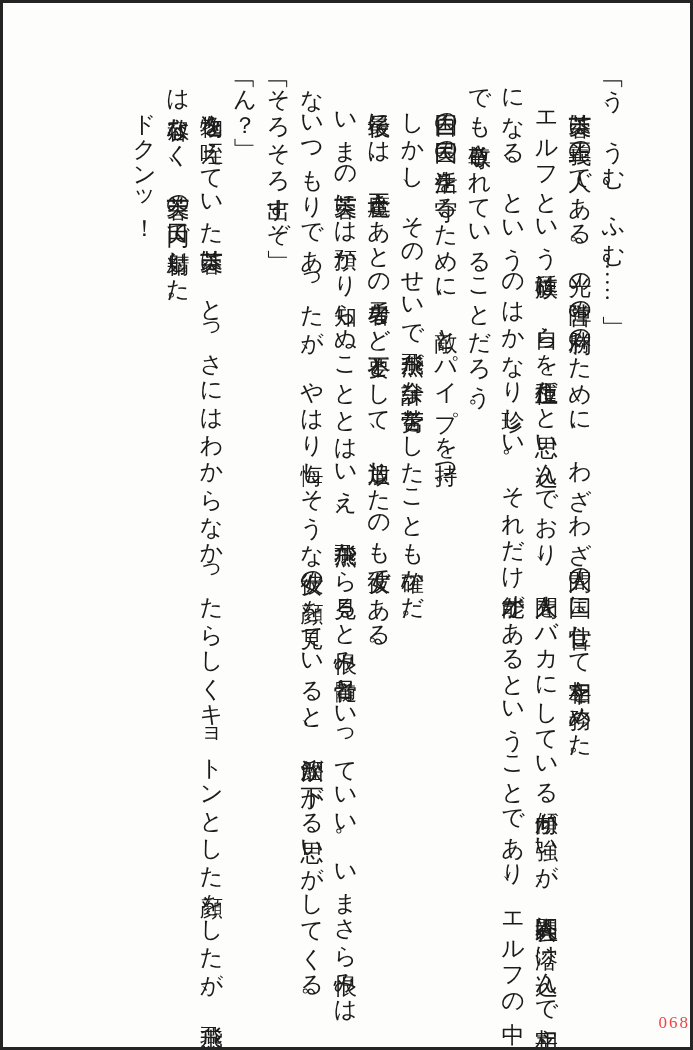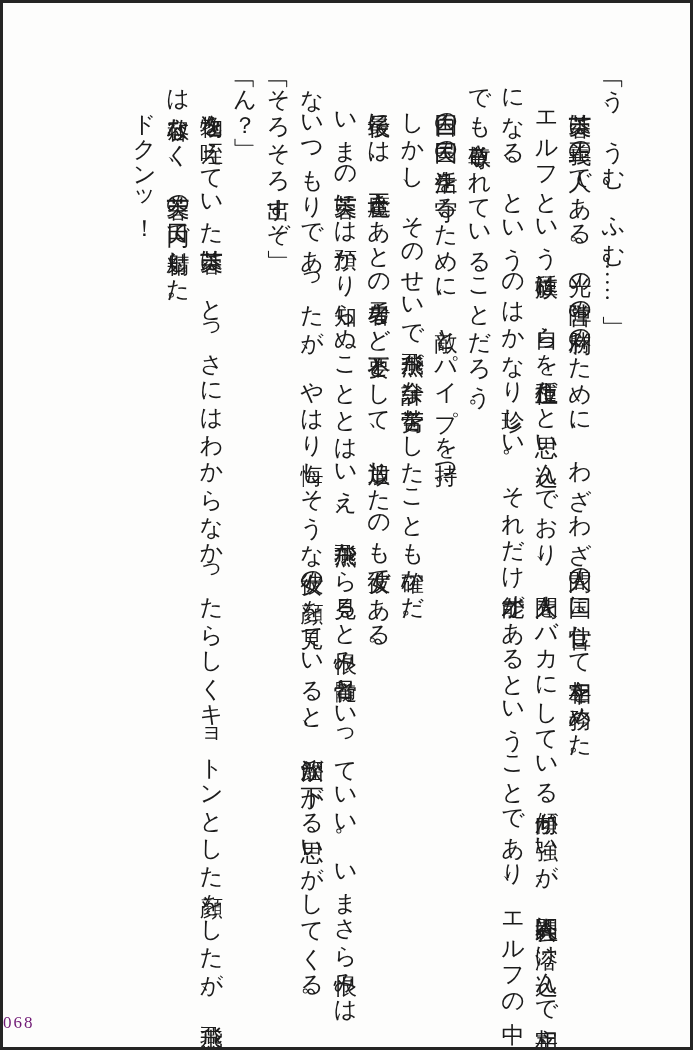--- a/index.html
+++ b/index.html
@@ -32,24 +32,24 @@
   }
   .text-area p {
     margin: 0;
     padding: 0;
   }
   .page-number {
     position: absolute;
     bottom: 14px;
     left: 0;
     width: 100%;
-    text-align: left;
+    text-align: right;
     font-size: 17px;
     letter-spacing: 2px;
-    color: #701a75;
+    color: #ef4444;
   }
 </style>
 </head>
 <body>
 
 <div class="page">
   <div class="text-area" id="text-area">
       <p>「う、うむ、ふむ……」</p>
       <p>　芙蓉は正義の人である。光の陣営の勝利のために、わざわざ人間の国に仕官して宰相を務めた。</p>
       <p>　エルフという種族は、自らを上位種だと思い込んでおり、人間をバカにしている傾向が強いが、人間社会に溶け込んで宰相になる、というのはかなり珍しい。それだけ才能があるということであり、エルフの中でも尊敬されていることだろう。</p>

